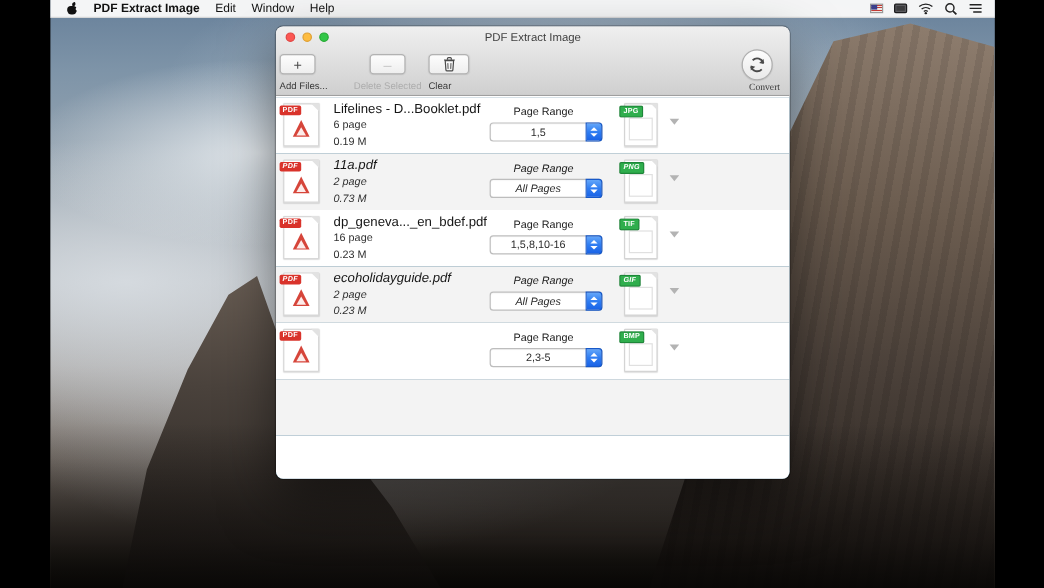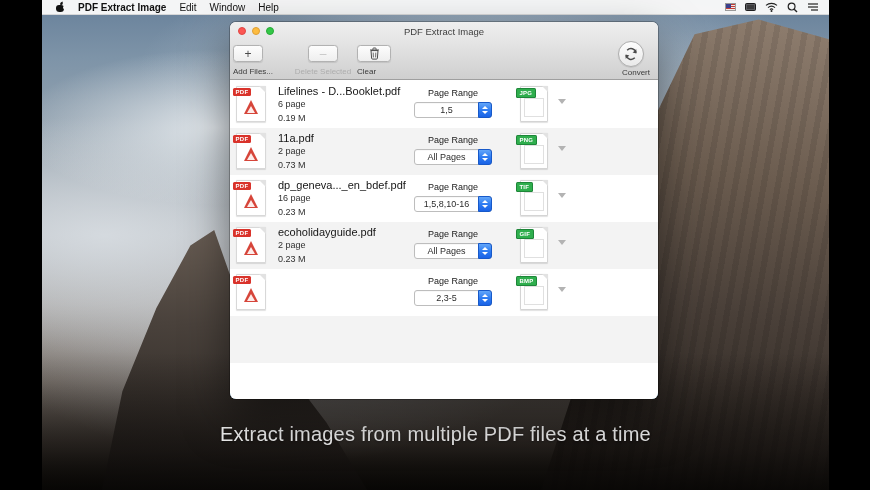--- a/index.html
+++ b/index.html
@@ -68,46 +68,46 @@
   .tbtn{position:absolute;top:5px;height:17px;border:1px solid #b2b2b2;border-radius:3.5px;
     background:linear-gradient(180deg,#fdfdfd,#eee);display:flex;align-items:center;justify-content:center;
     box-shadow:0 .5px 1px rgba(0,0,0,.1);}
   .tbtn .glyph{font-size:12px;color:#4a4a4a;line-height:1;}
   .tbtn.disabled .glyph{color:#c6c6c6;}
   .tlabel{position:absolute;font-size:8px;color:#3a3a3a;top:27px;}
   .tlabel.disabled{color:#adadad;}
   #convert-btn{position:absolute;top:1px;right:14px;width:26px;height:26px;border-radius:50%;
     border:1px solid #aeaeae;background:linear-gradient(180deg,#fdfdfd,#e9e9e9);
     display:flex;align-items:center;justify-content:center;box-shadow:0 .5px 1px rgba(0,0,0,.15);}
-  #convert-label{position:absolute;top:28px;right:8px;font-size:8px;color:#3a3a3a;}
+  #convert-label{position:absolute;top:28px;right:8px;font-size:8px;color:#3a3a3a;font-family:Liberation Serif, serif;}
 
   
   #list{position:absolute;left:0;top:59px;right:0;bottom:0;background:#0c4a6e;}
   .row{position:relative;height:47px;background:#fff;}
-  .row.alt{background:#f3f3f3;}
+  .row.alt{background:#f3f3f3;font-style:italic;}
   .row.filler{height:38px;}
 
   .pdficon{position:absolute;left:6px;top:5px;width:30px;height:36px;background:#fff;
     border:1px solid #d8d8d8;border-radius:1px;box-shadow:0 .5px 1px rgba(0,0,0,.12);}
   .pdficon .fold{position:absolute;top:-1px;right:-1px;width:0;height:0;
     border-left:7px solid transparent;border-top:7px solid #e2e2e2;}
   .pdfbadge{position:absolute;left:-4px;top:1px;background:#d9332b;color:#fff;font-size:6px;
     font-weight:bold;padding:1px 2.5px;border-radius:1.5px;letter-spacing:.3px;}
   .pdflogo{position:absolute;left:7px;top:13px;width:0;height:0;
     border-left:7.5px solid transparent;border-right:7.5px solid transparent;border-bottom:14px solid #d6453a;}
   .pdflogo:after{content:"";position:absolute;left:-4px;top:5.5px;width:0;height:0;
     border-left:4px solid transparent;border-right:4px solid transparent;border-bottom:7px solid #fdecea;}
 
   .finfo{position:absolute;left:48px;top:3px;}
   .fname{font-size:11px;color:#161616;line-height:14px;white-space:nowrap;}
   .fmeta{font-size:9px;color:#303030;line-height:13.5px;}
 
   .pr{position:absolute;left:178px;top:7px;width:90px;text-align:center;}
   .prlabel{font-size:9px;color:#202020;margin-bottom:4px;}
-  .combo{position:relative;width:78px;height:16px;margin:0 auto;background:#fff;
+  .combo{position:relative;width:94px;height:16px;margin:0 auto;background:#fff;
     border:1px solid #bdbdbd;border-radius:3px;box-shadow:inset 0 .5px 1px rgba(0,0,0,.06);}
   .combotext{display:block;margin-right:13px;font-size:9px;color:#2c2c2c;line-height:15px;text-align:center;}
   .stepper{position:absolute;right:-1px;top:-1px;bottom:-1px;width:14px;border-radius:0 3px 3px 0;
     background:linear-gradient(180deg,#63a6f9,#2f7df2 50%,#1a63e6);border:1px solid #1759c9;}
   .stepper i{position:absolute;left:3px;width:0;height:0;border-left:3px solid transparent;border-right:3px solid transparent;}
   .stepper .up{top:3px;border-bottom:3.5px solid #fff;}
   .stepper .dn{bottom:3px;border-top:3.5px solid #fff;}
 
   .fmticon{position:absolute;left:290px;top:5px;width:28px;height:36px;background:#fff;
     border:1px solid #d4d4d4;border-radius:1px;box-shadow:0 .5px 1px rgba(0,0,0,.12);}
@@ -125,21 +125,20 @@
 
 <div id="canvas">
 
   <div id="wallpaper">
     <div class="clouds"></div>
     <div class="cliff-right"></div>
     <div class="peak-left"></div>
     <div class="bottom-shade"></div>
   </div>
 
-  <div id="caption">Extract images from multiple PDF files at a time</div>
 
   <div id="menubar">
     <div class="left">
       <span class="apple">
           <i class="aleaf"></i>
           <i class="abody"></i>
           <i class="abite"></i>
         </span>
       <span class="mb-item mb-app">PDF Extract Image</span>
       <span class="mb-item">Edit</span>

